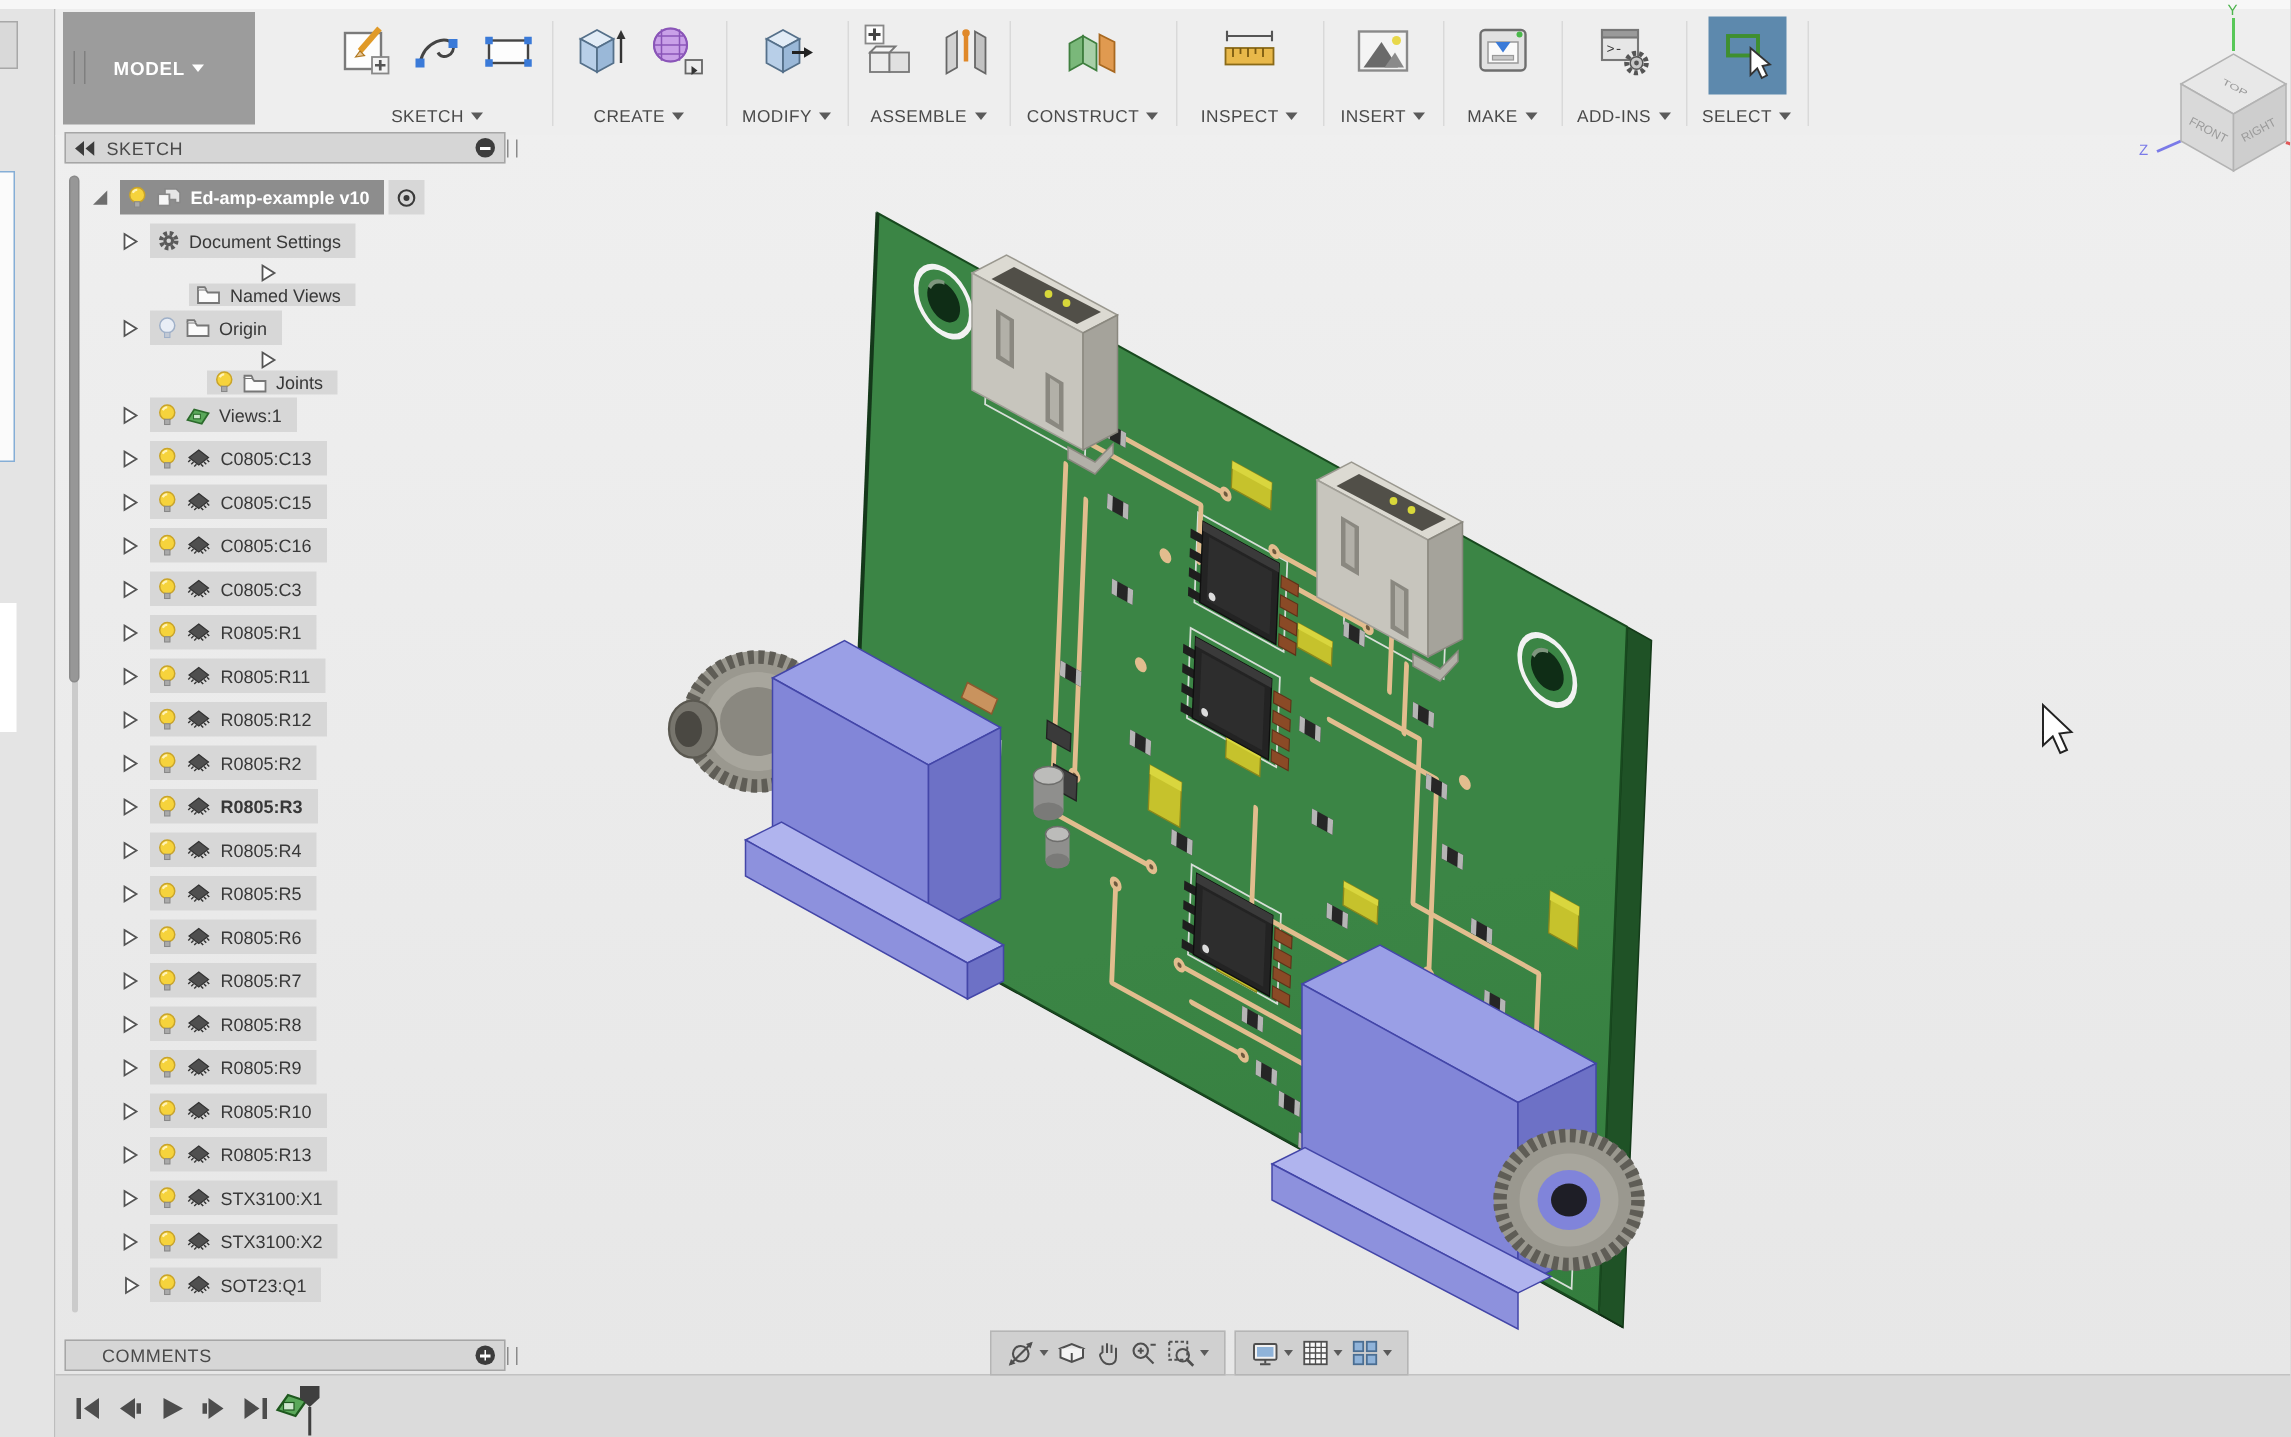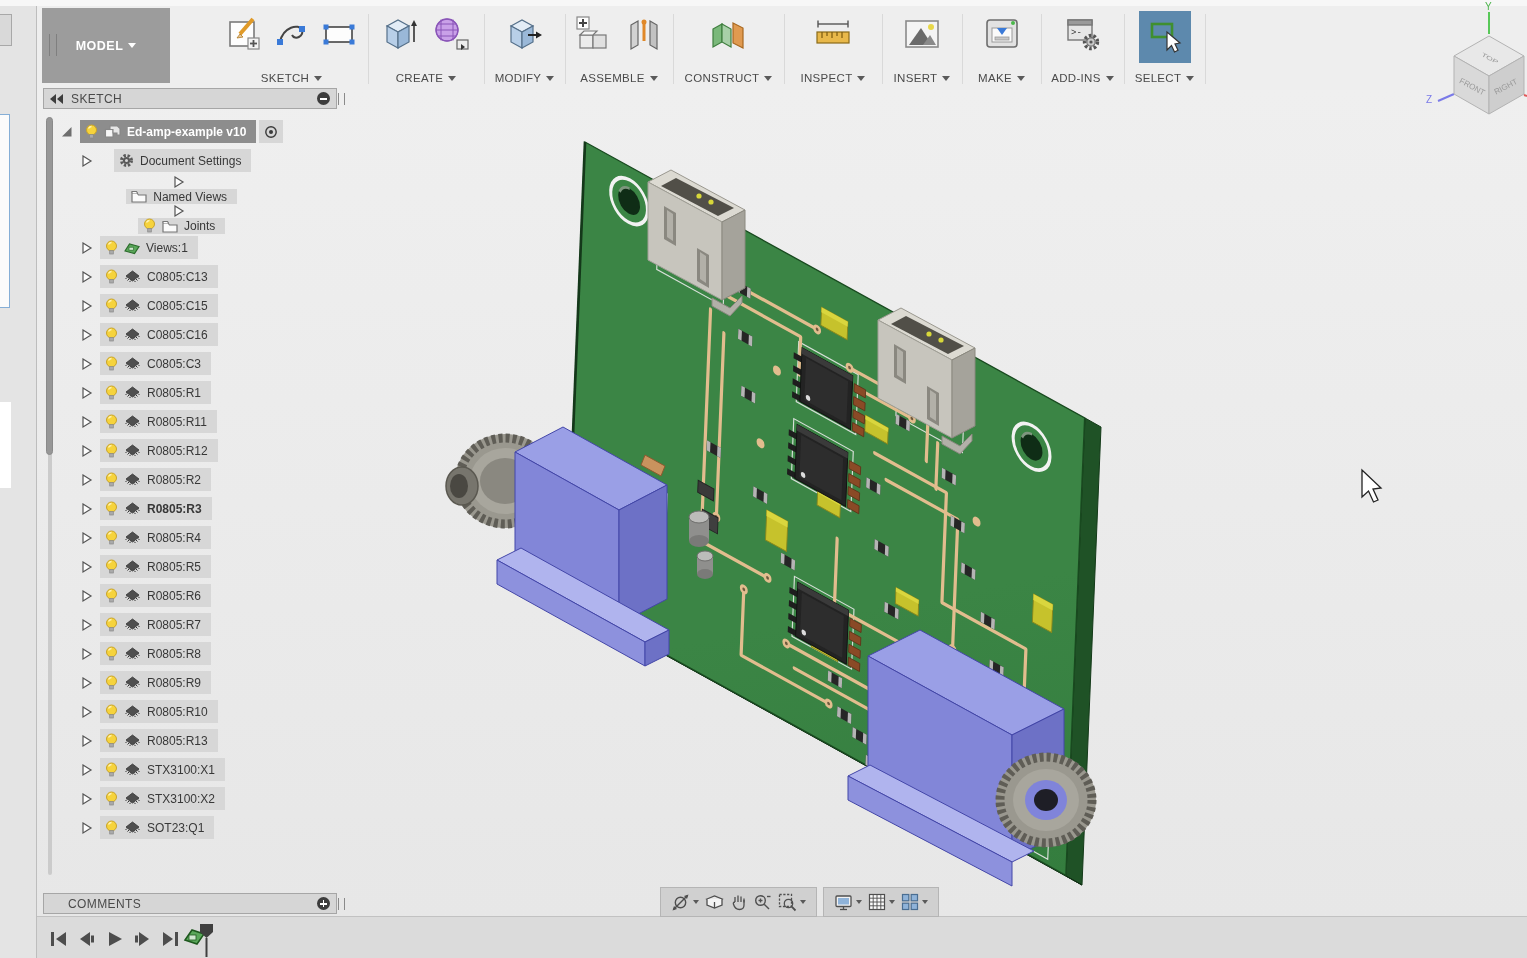--- a/index.html
+++ b/index.html
@@ -618,21 +618,21 @@
             </span>
             <span class="lbl">Ed-amp-example v10</span>
           </span>
           <span class="iconbox">
             <svg width="14" height="14" viewBox="0 0 14 14">
               <circle cx="7" cy="7" r="5.2" fill="none" stroke="#3a3a3a" stroke-width="1.4"></circle>
               <circle cx="7" cy="7" r="2" fill="#3a3a3a"></circle>
             </svg>
           </span>
         </div>
-        <div class="row" style="padding-left: 23px; gap: 14px;">
+        <div class="row" style="padding-left: 23px;">
           <span class="exp"><svg width="13" height="14" viewBox="0 0 13 14">
               <polygon points="3,2 11,7 3,12" fill="#fdfdfd" stroke="#555" stroke-width="1.2"></polygon>
             </svg></span>
           <span class="chip">
             <span style="display: flex;">
               <svg width="15" height="15" viewBox="0 0 15 15">
                 <circle cx="7.5" cy="7.5" r="5" fill="none" stroke="#5a5a5a" stroke-width="3" stroke-dasharray="2.3,1.7"></circle>
                 <circle cx="7.5" cy="7.5" r="3.6" fill="#5a5a5a"></circle>
                 <circle cx="7.5" cy="7.5" r="1.5" fill="#d7d7d7"></circle>
               </svg>
@@ -647,38 +647,58 @@
           <span class="chip">
             <span style="display: flex;">
               <svg width="16" height="13" viewBox="0 0 16 13">
                 <path d="M1,3 h5 l1.5,2 H15 V12 H1 z" fill="#fbfbfb" stroke="#777" stroke-width="1.2"></path>
                 <path d="M1,3 V1.5 h4.5 l1,1.5" fill="#fbfbfb" stroke="#777" stroke-width="1.2"></path>
               </svg>
             </span>
             <span class="lbl">Named Views</span>
           </span>
         </div>
-        <div class="row" style="padding-left: 23px; flex-direction: column;">
-          <span class="exp"><svg width="13" height="14" viewBox="0 0 13 14">
-              <polygon points="3,2 11,7 3,12" fill="#fdfdfd" stroke="#555" stroke-width="1.2"></polygon>
-            </svg></span>
-          <span class="chip">
-            <span style="display: flex;">
-              <svg width="13" height="16" viewBox="0 0 13 16">
-                <circle cx="6.5" cy="6" r="5" fill="#f6d33c" stroke="#c9a42a" stroke-width="1"></circle>
-                <path d="M3.5,4.5 a3.5,3.5 0 0 1 3,-2" stroke="#fff3b8" stroke-width="1.4" fill="none"></path>
-                <rect x="4.7" y="10.5" width="3.6" height="3.5" fill="#aaa" stroke="#888" stroke-width="0.7"></rect>
+        <div class="row" style="padding-left: 23px;">
+          <span class="exp"><svg width="13" height="14" viewBox="0 0 13 14">
+              <polygon points="3,2 11,7 3,12" fill="#fdfdfd" stroke="#555" stroke-width="1.2"></polygon>
+            </svg></span>
+          <span class="chip">
+            <span style="display: flex;">
+              <svg width="13" height="16" viewBox="0 0 13 16">
+                <circle cx="6.5" cy="6" r="5" fill="#e9eef6" stroke="#9fb0c8" stroke-width="1"></circle>
+                <rect x="4.7" y="10.5" width="3.6" height="3.5" fill="#c2c9d4" stroke="#9fb0c8" stroke-width="0.7"></rect>
               </svg>
             </span>
             <span style="display: flex;">
               <svg width="16" height="13" viewBox="0 0 16 13">
                 <path d="M1,3 h5 l1.5,2 H15 V12 H1 z" fill="#fbfbfb" stroke="#777" stroke-width="1.2"></path>
                 <path d="M1,3 V1.5 h4.5 l1,1.5" fill="#fbfbfb" stroke="#777" stroke-width="1.2"></path>
               </svg>
             </span>
+            <span class="lbl">Origin</span>
+          </span>
+        </div>
+        <div class="row" style="padding-left: 23px; flex-direction: column;">
+          <span class="exp"><svg width="13" height="14" viewBox="0 0 13 14">
+              <polygon points="3,2 11,7 3,12" fill="#fdfdfd" stroke="#555" stroke-width="1.2"></polygon>
+            </svg></span>
+          <span class="chip">
+            <span style="display: flex;">
+              <svg width="13" height="16" viewBox="0 0 13 16">
+                <circle cx="6.5" cy="6" r="5" fill="#f6d33c" stroke="#c9a42a" stroke-width="1"></circle>
+                <path d="M3.5,4.5 a3.5,3.5 0 0 1 3,-2" stroke="#fff3b8" stroke-width="1.4" fill="none"></path>
+                <rect x="4.7" y="10.5" width="3.6" height="3.5" fill="#aaa" stroke="#888" stroke-width="0.7"></rect>
+              </svg>
+            </span>
+            <span style="display: flex;">
+              <svg width="16" height="13" viewBox="0 0 16 13">
+                <path d="M1,3 h5 l1.5,2 H15 V12 H1 z" fill="#fbfbfb" stroke="#777" stroke-width="1.2"></path>
+                <path d="M1,3 V1.5 h4.5 l1,1.5" fill="#fbfbfb" stroke="#777" stroke-width="1.2"></path>
+              </svg>
+            </span>
             <span class="lbl">Joints</span>
           </span>
         </div>
         <div class="row" style="padding-left: 23px;">
           <span class="exp"><svg width="13" height="14" viewBox="0 0 13 14">
               <polygon points="3,2 11,7 3,12" fill="#fdfdfd" stroke="#555" stroke-width="1.2"></polygon>
             </svg></span>
           <span class="chip">
             <span style="display: flex;">
               <svg width="13" height="16" viewBox="0 0 13 16">
@@ -1221,21 +1241,21 @@
                   <line x1="7" y1="10.5" x2="5.5" y2="12"></line>
                   <line x1="14" y1="7.5" x2="15.5" y2="9"></line>
                   <line x1="12" y1="9" x2="13.5" y2="10.5"></line>
                   <line x1="10" y1="10.5" x2="11.5" y2="12"></line>
                 </g>
               </svg>
             </span>
             <span class="lbl">STX3100:X2</span>
           </span>
         </div>
-        <div class="row" style="padding-left: 23px;">
+        <div class="row" style="padding-left: 23px; text-align: right;">
           <span class="exp"><svg width="13" height="14" viewBox="0 0 13 14">
               <polygon points="3,2 11,7 3,12" fill="#fdfdfd" stroke="#555" stroke-width="1.2"></polygon>
             </svg></span>
           <span class="chip">
             <span style="display: flex;">
               <svg width="13" height="16" viewBox="0 0 13 16">
                 <circle cx="6.5" cy="6" r="5" fill="#f6d33c" stroke="#c9a42a" stroke-width="1"></circle>
                 <path d="M3.5,4.5 a3.5,3.5 0 0 1 3,-2" stroke="#fff3b8" stroke-width="1.4" fill="none"></path>
                 <rect x="4.7" y="10.5" width="3.6" height="3.5" fill="#aaa" stroke="#888" stroke-width="0.7"></rect>
               </svg>

